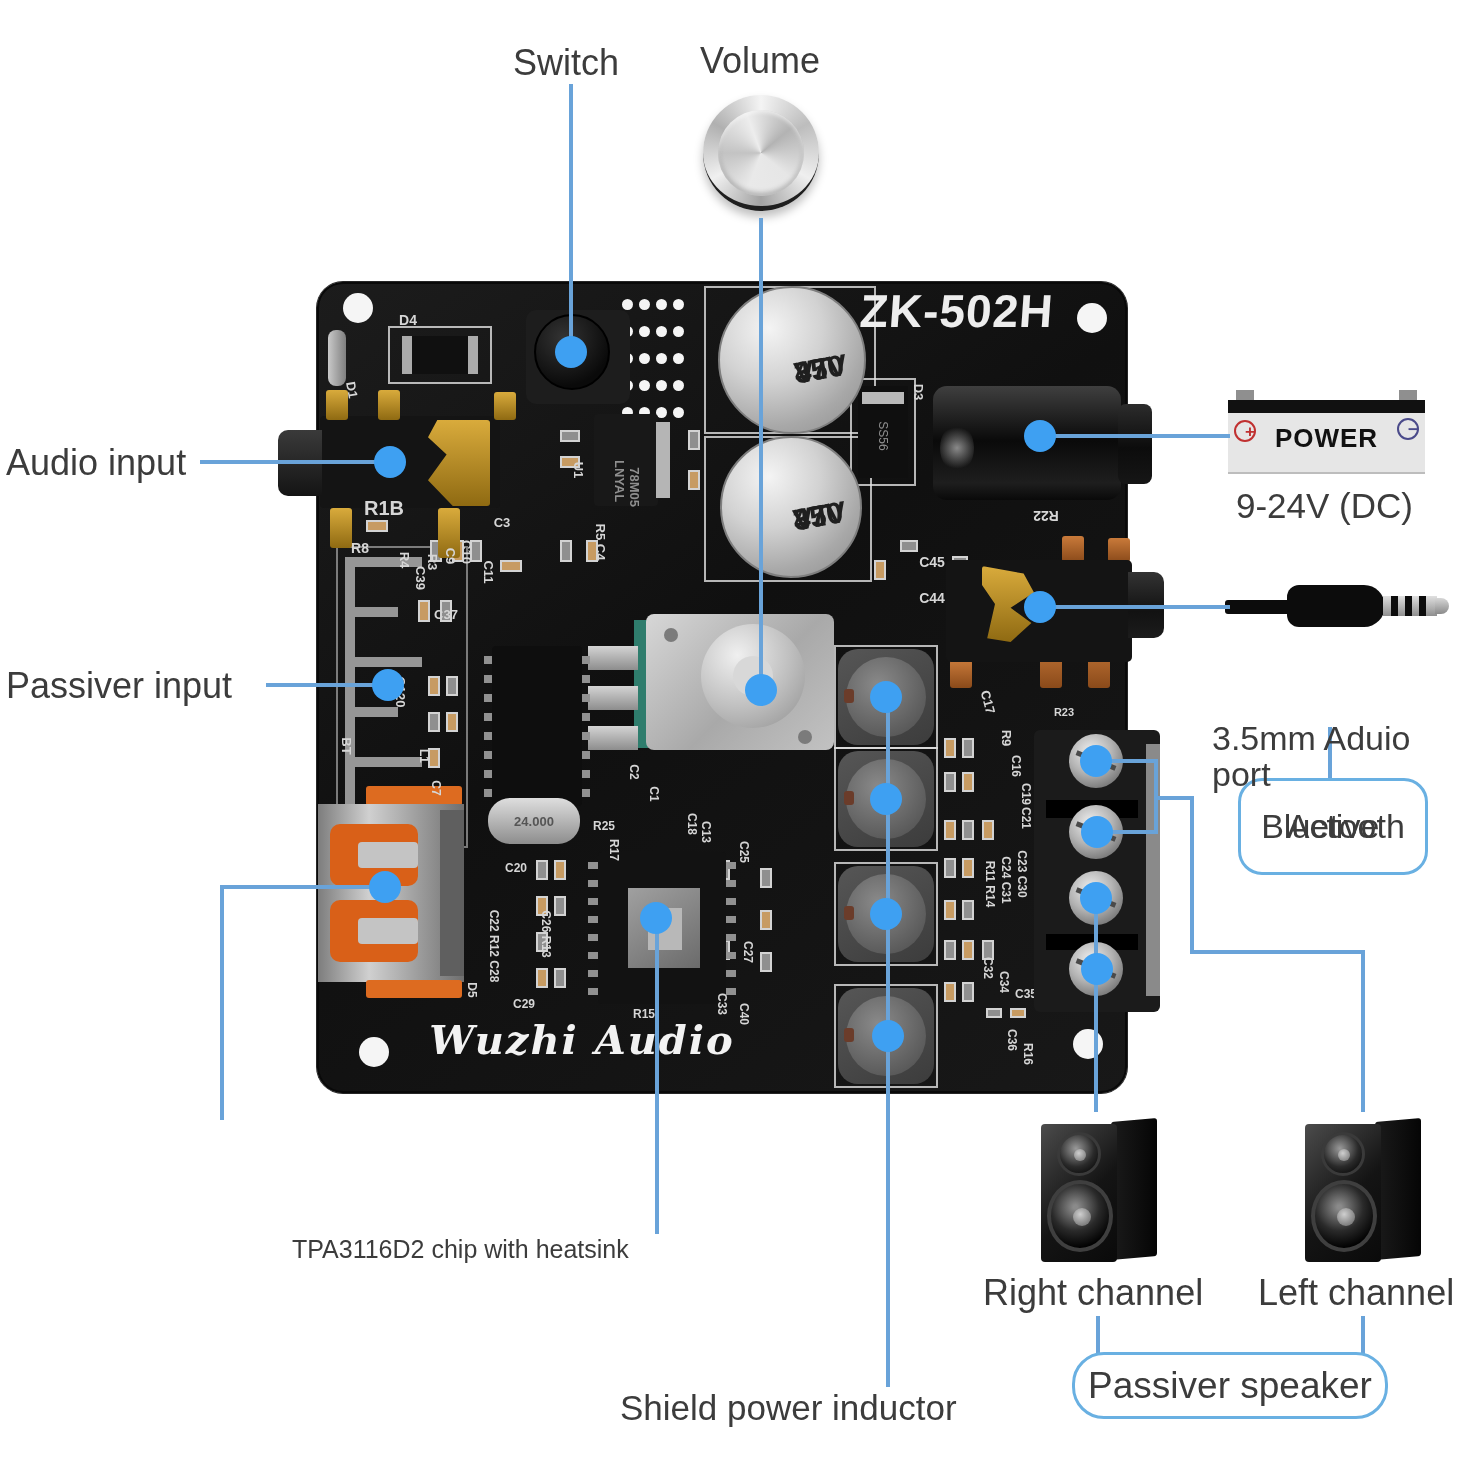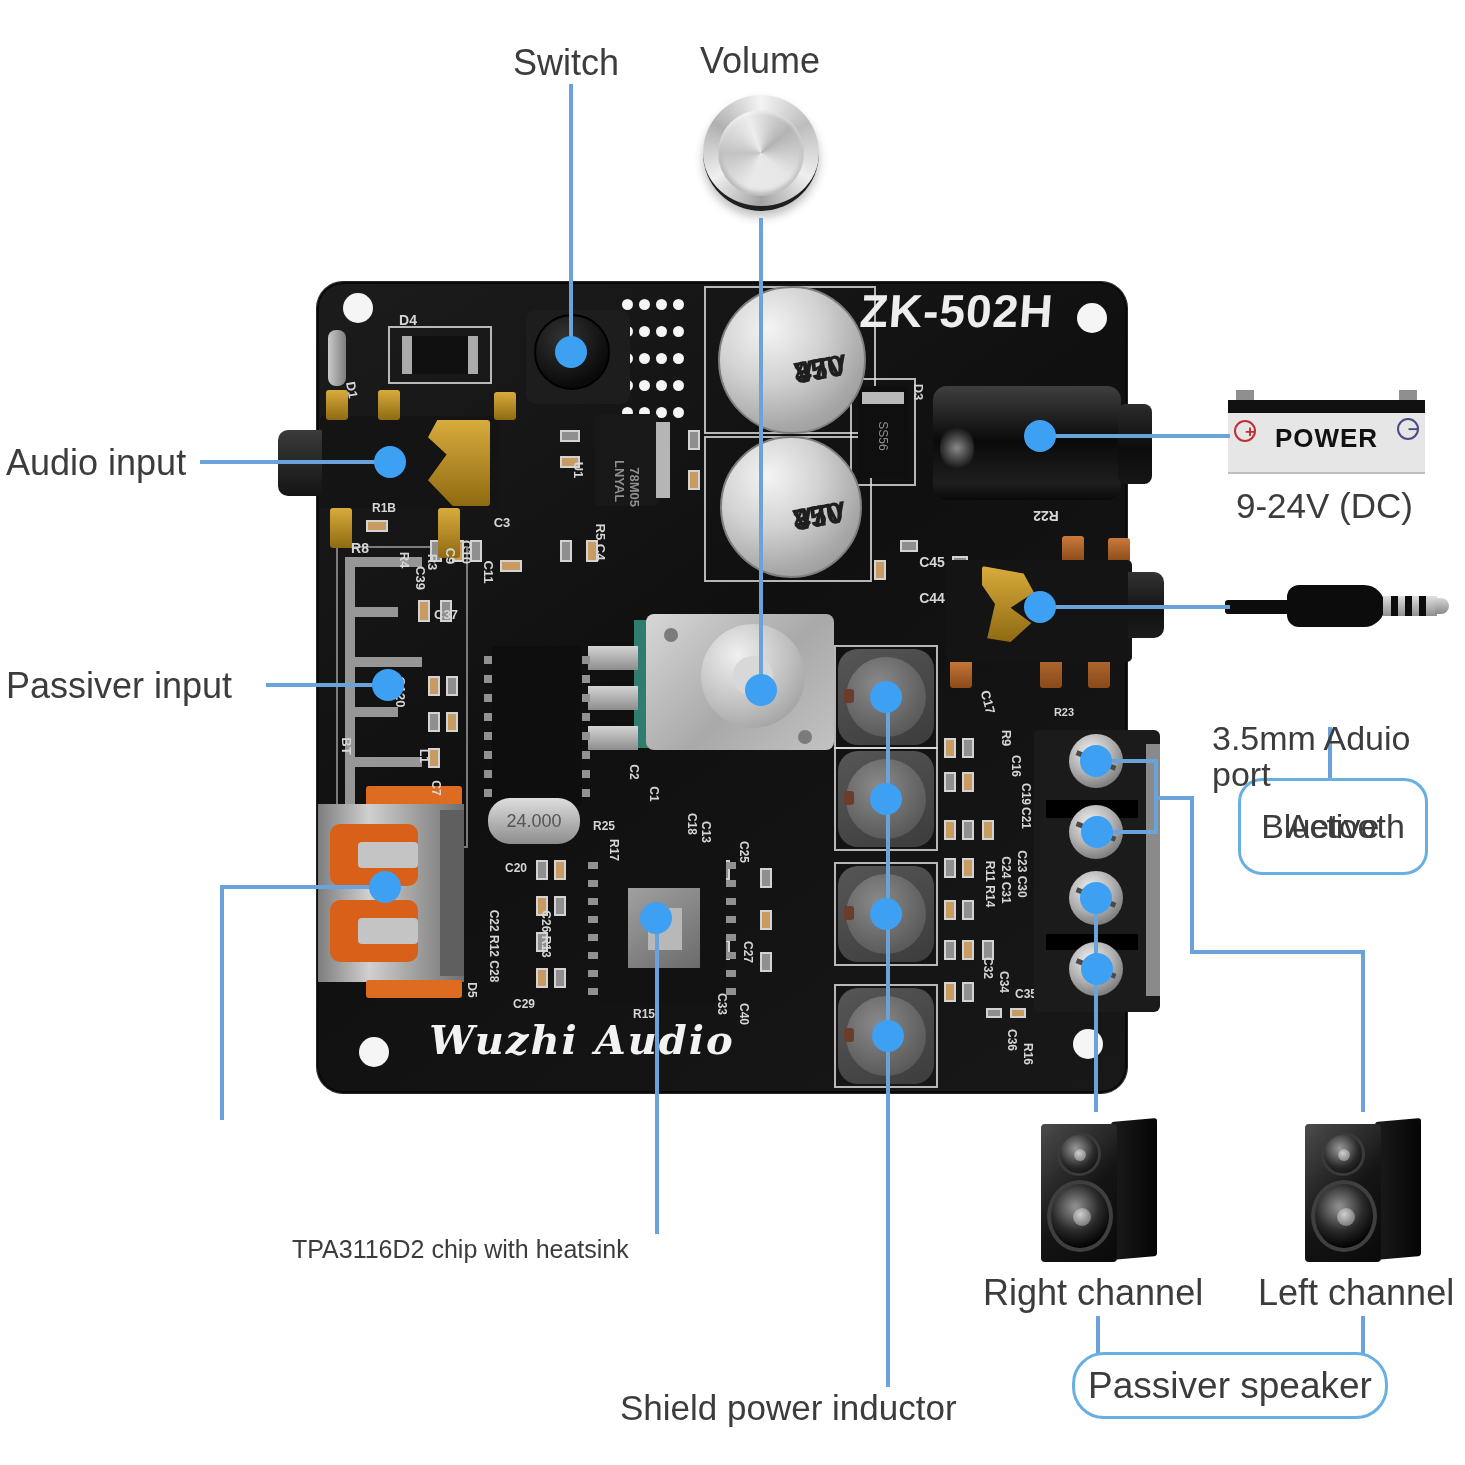--- a/index.html
+++ b/index.html
@@ -47,21 +47,21 @@
   <div style="left:408px;top:1016px;width:348px;text-align:center;font-size:40px;font-style:italic;
               font-weight:700;font-family:'DejaVu Serif',serif;color:#f2f2f2;letter-spacing:2px;z-index:20;">Wuzhi Audio</div>
 
   <div id="gen-layer" style="left:0;top:0;width:100%;height:100%;position:absolute;">
       <div class="hole" style="left: 343px; top: 293px; width: 30px; height: 30px;"></div>
       <div class="hole" style="left: 1077px; top: 303px; width: 30px; height: 30px;"></div>
       <div class="hole" style="left: 359px; top: 1037px; width: 30px; height: 30px;"></div>
       <div class="hole" style="left: 1073px; top: 1029px; width: 30px; height: 30px;"></div>
       <div class="silk" style="left: 408px; top: 320px; font-size: 14px; transform: translate(-50%, -50%) rotate(0deg);">D4</div>
       <div class="silk" style="left: 352px; top: 390px; font-size: 13px; transform: translate(-50%, -50%) rotate(80deg);">D1</div>
-      <div class="silk" style="left: 384px; top: 508px; font-size: 12px; transform: translate(-50%, -50%) rotate(0deg);">R1B</div>
+      <div class="silk" style="left: 384px; top: 508px; font-size: 20px; transform: translate(-50%, -50%) rotate(0deg);">R1B</div>
       <div class="silk" style="left: 360px; top: 548px; font-size: 14px; transform: translate(-50%, -50%) rotate(0deg);">R8</div>
       <div class="silk" style="left: 404px; top: 560px; font-size: 13px; transform: translate(-50%, -50%) rotate(90deg);">R4</div>
       <div class="silk" style="left: 432px; top: 562px; font-size: 13px; transform: translate(-50%, -50%) rotate(90deg);">R3</div>
       <div class="silk" style="left: 450px; top: 556px; font-size: 13px; transform: translate(-50%, -50%) rotate(90deg);">C9</div>
       <div class="silk" style="left: 466px; top: 552px; font-size: 13px; transform: translate(-50%, -50%) rotate(90deg);">C10</div>
       <div class="silk" style="left: 488px; top: 572px; font-size: 13px; transform: translate(-50%, -50%) rotate(90deg);">C11</div>
       <div class="silk" style="left: 420px; top: 578px; font-size: 13px; transform: translate(-50%, -50%) rotate(90deg);">C39</div>
       <div class="silk" style="left: 446px; top: 614px; font-size: 13px; transform: translate(-50%, -50%) rotate(0deg);">C37</div>
       <div class="silk" style="left: 502px; top: 522px; font-size: 13px; transform: translate(-50%, -50%) rotate(0deg);">C3</div>
       <div class="silk" style="left: 600px; top: 542px; font-size: 13px; transform: translate(-50%, -50%) rotate(90deg);">R5 C4</div>
@@ -268,21 +268,21 @@
       <div class="pinstub" style="left: 582px; top: 732px; width: 8px; height: 8px;"></div>
       <div class="pinstub" style="left: 484px; top: 751px; width: 8px; height: 8px;"></div>
       <div class="pinstub" style="left: 582px; top: 751px; width: 8px; height: 8px;"></div>
       <div class="pinstub" style="left: 484px; top: 770px; width: 8px; height: 8px;"></div>
       <div class="pinstub" style="left: 582px; top: 770px; width: 8px; height: 8px;"></div>
       <div class="pinstub" style="left: 484px; top: 789px; width: 8px; height: 8px;"></div>
       <div class="pinstub" style="left: 582px; top: 789px; width: 8px; height: 8px;"></div>
     </div>
   <div style="left:488px;top:798px;width:92px;height:46px;border-radius:22px;z-index:16;
        background:linear-gradient(180deg,#dedede,#8d8d8d);display:flex;align-items:center;justify-content:center;">
-    <div style="position:static;color:#555;font-size:18px;font-weight:400;">24.000</div>
+    <div style="position:static;color:#555;font-size:13px;font-weight:700;">24.000</div>
   </div>
 
   <div style="left:634px;top:620px;width:14px;height:128px;background:#2f7d6d;z-index:15;"></div>
   <div style="left:588px;top:646px;width:50px;height:24px;background:linear-gradient(180deg,#d4d4d4,#8d8d8d);z-index:15;"></div>
   <div style="left:588px;top:686px;width:50px;height:24px;background:linear-gradient(180deg,#d4d4d4,#8d8d8d);z-index:15;"></div>
   <div style="left:588px;top:726px;width:50px;height:24px;background:linear-gradient(180deg,#d4d4d4,#8d8d8d);z-index:15;"></div>
   <div style="left:646px;top:614px;width:188px;height:136px;border-radius:8px;z-index:16;
        background:linear-gradient(135deg,#d7d7d7,#a9a9a9 55%,#c2c2c2);"></div>
   <div style="left:701px;top:624px;width:104px;height:104px;border-radius:50%;z-index:17;
        background:radial-gradient(circle at 35% 30%,#f0f0f0,#c0c0c0 52%,#8f8f8f);"></div>

